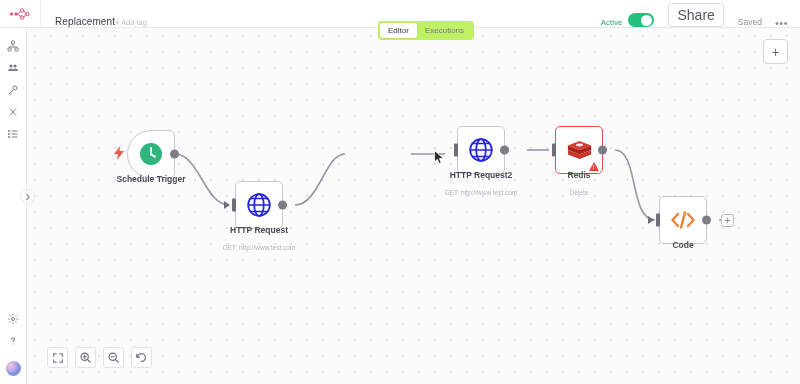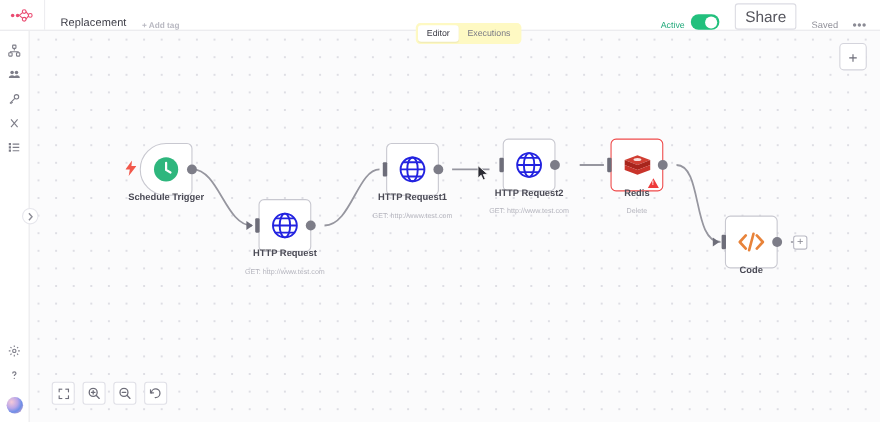--- a/index.html
+++ b/index.html
@@ -13,40 +13,40 @@
 
   
   .header {
     position: absolute; left: 0; top: 0; width: 800px; height: 28px;
     background: #fff; border-bottom: 1px solid #e8e8ec;
     display: flex; align-items: flex-end; z-index: 40;
   }
   .logo-box { width: 40px; height: 27px; display: flex; align-items: center; justify-content: center; }
   .hdr-divider { width: 1px; height: 27px; background: #ededf0; }
   .wf-title { font-size: 10px; color: #3b3b45; margin-left: 14px; letter-spacing: .1px; }
-  .add-tag { font-size: 7.5px; color: #b9b9c2; margin-left: 14px; cursor: pointer; font-weight: bold; }
+  .add-tag { font-size: 7.5px; color: #b9b9c2; cursor: pointer; }
   .hdr-spacer { flex: 1; }
   .active-label { font-size: 8px; color: #20a97a; margin-right: 6px; }
   .toggle {
     width: 26px; height: 14px; border-radius: 7px; background: #22c07d;
     position: relative; cursor: pointer;
   }
   .toggle i { position: absolute; top: 1.5px; left: 13px; width: 11px; height: 11px; border-radius: 50%; background: #fff; }
   .share-btn {
     margin-left: 14px; font-size: 14px; color: #56565e;
     border: 1px solid #dcdce3; border-radius: 3px; padding: 3px 8px;
     background: #fff; cursor: pointer;
   }
   .saved-text { margin-left: 14px; font-size: 8.5px; color: #909099; }
   .dots-btn { margin-left: 13px; margin-right: 12px; font-size: 11px; color: #8b8b95; letter-spacing:.5px; cursor: pointer; line-height:8px;}
 
   
   .tabs {
     position: absolute; left: 378px; top: 21px; z-index: 45;
-    display: flex; background: #fef9c3; border-radius: 4px; padding: 2px;
+    display: flex; background: #bef264; border-radius: 4px; padding: 2px;
   }
   .tab { font-size: 8px; color: #7a7a85; padding: 3px 8px; border-radius: 3px; cursor: pointer; }
   .tab.active { background: #fff; color: #3b3b45; box-shadow: 0 1px 1px rgba(0,0,0,.06); }
 
   
   .sidebar {
     position: absolute; left: 0; top: 28px; width: 27px; height: 356px;
     background: #fff; border-right: 1px solid #e8e8ec; z-index: 35;
     display: flex; flex-direction: column; align-items: center;
   }
@@ -282,33 +282,20 @@
           <circle cx="12" cy="12" r="10"></circle>
             <ellipse cx="12" cy="12" rx="4.4" ry="10"></ellipse>
             <path d="M2 12h20M4.2 6h15.6M4.2 18h15.6"></path>
         </svg>
         <div class="out-dot"></div>
       </div>
       <div class="node-label">HTTP Request</div>
       <div class="node-sub">GET: http://www.test.com</div>
     </div>
 
-    <div class="node" style="left:324px; top:102px;">
-      <div class="node-box">
-        <div class="in-port"></div>
-        <svg width="26" height="26" viewBox="0 0 24 24" fill="none" stroke="#2323e0" stroke-width="1.6">
-          <circle cx="12" cy="12" r="10"></circle>
-            <ellipse cx="12" cy="12" rx="4.4" ry="10"></ellipse>
-            <path d="M2 12h20M4.2 6h15.6M4.2 18h15.6"></path>
-        </svg>
-        <div class="out-dot"></div>
-      </div>
-      <div class="node-label">HTTP Request1</div>
-      <div class="node-sub">GET: http://www.test.com</div>
-    </div>
 
     <div class="node" style="left:430px; top:98px;">
       <div class="node-box">
         <div class="in-port"></div>
         <svg width="26" height="26" viewBox="0 0 24 24" fill="none" stroke="#2323e0" stroke-width="1.6">
           <circle cx="12" cy="12" r="10"></circle>
             <ellipse cx="12" cy="12" rx="4.4" ry="10"></ellipse>
             <path d="M2 12h20M4.2 6h15.6M4.2 18h15.6"></path>
         </svg>
         <div class="out-dot"></div>

